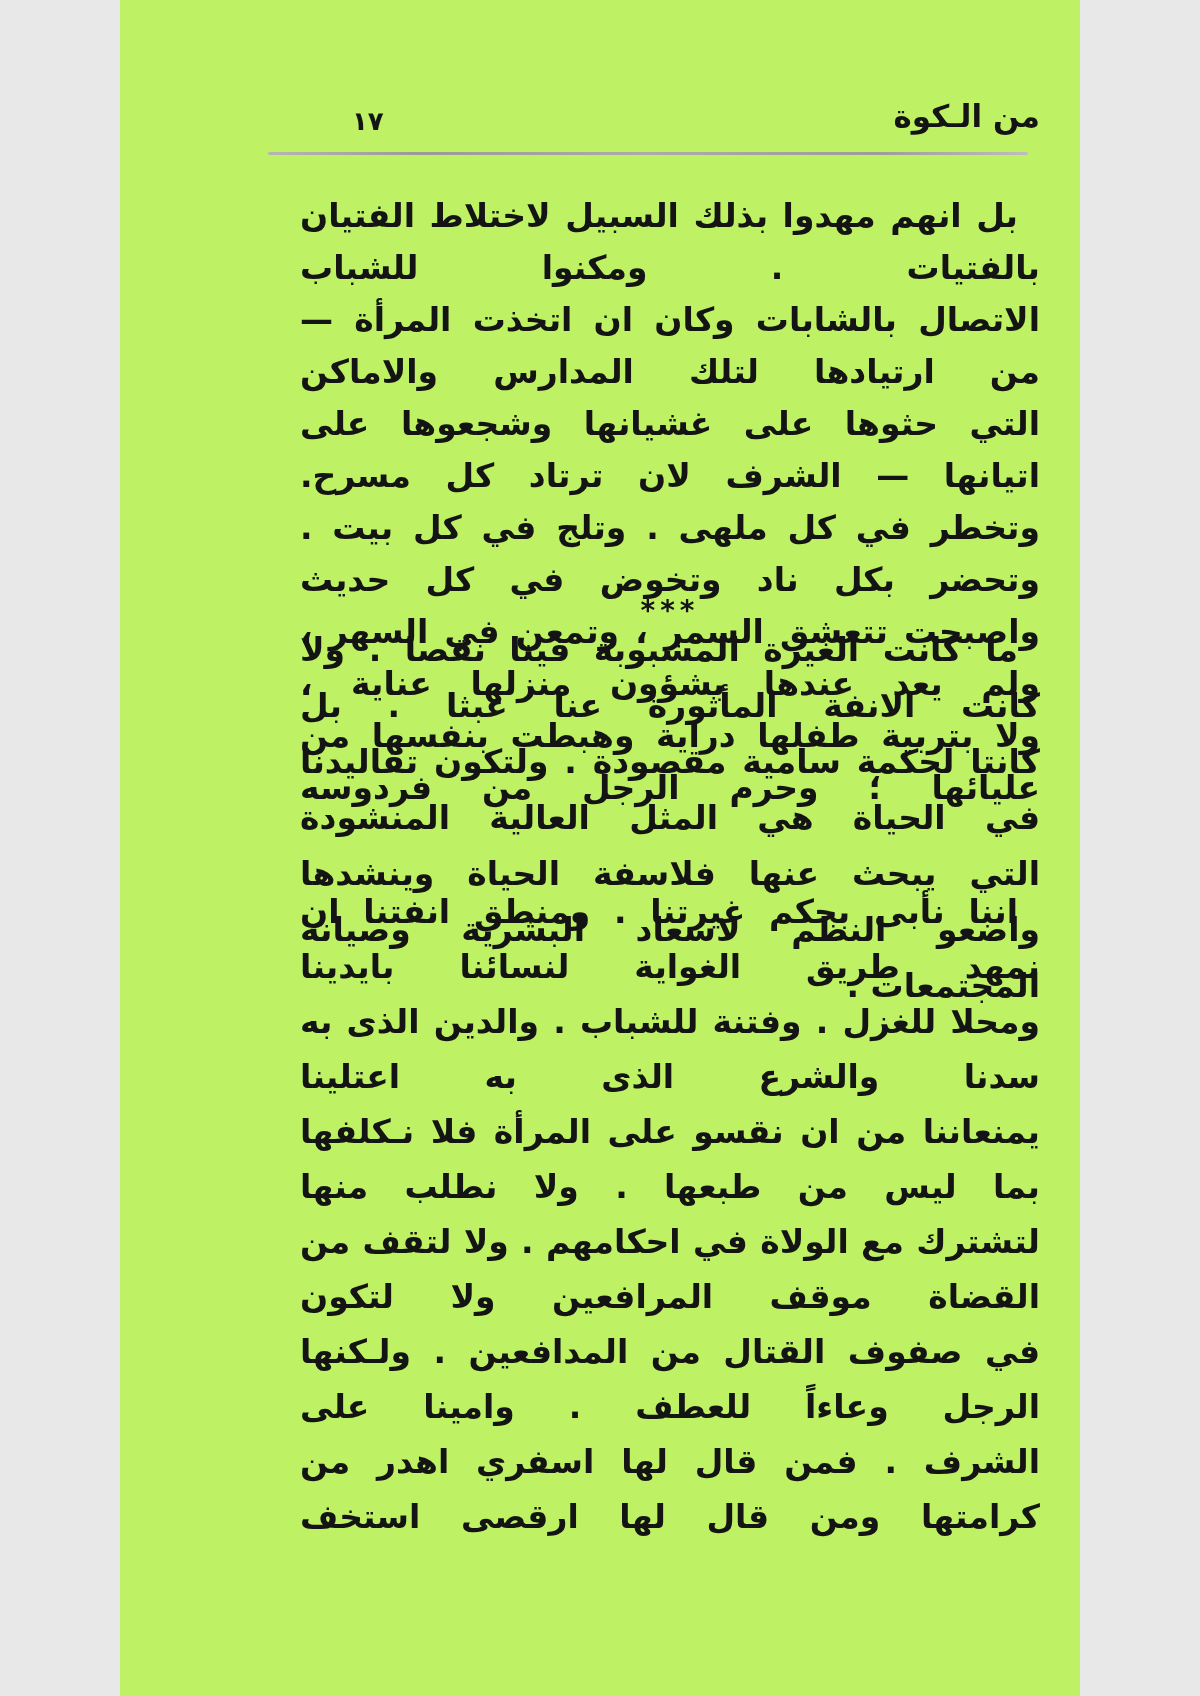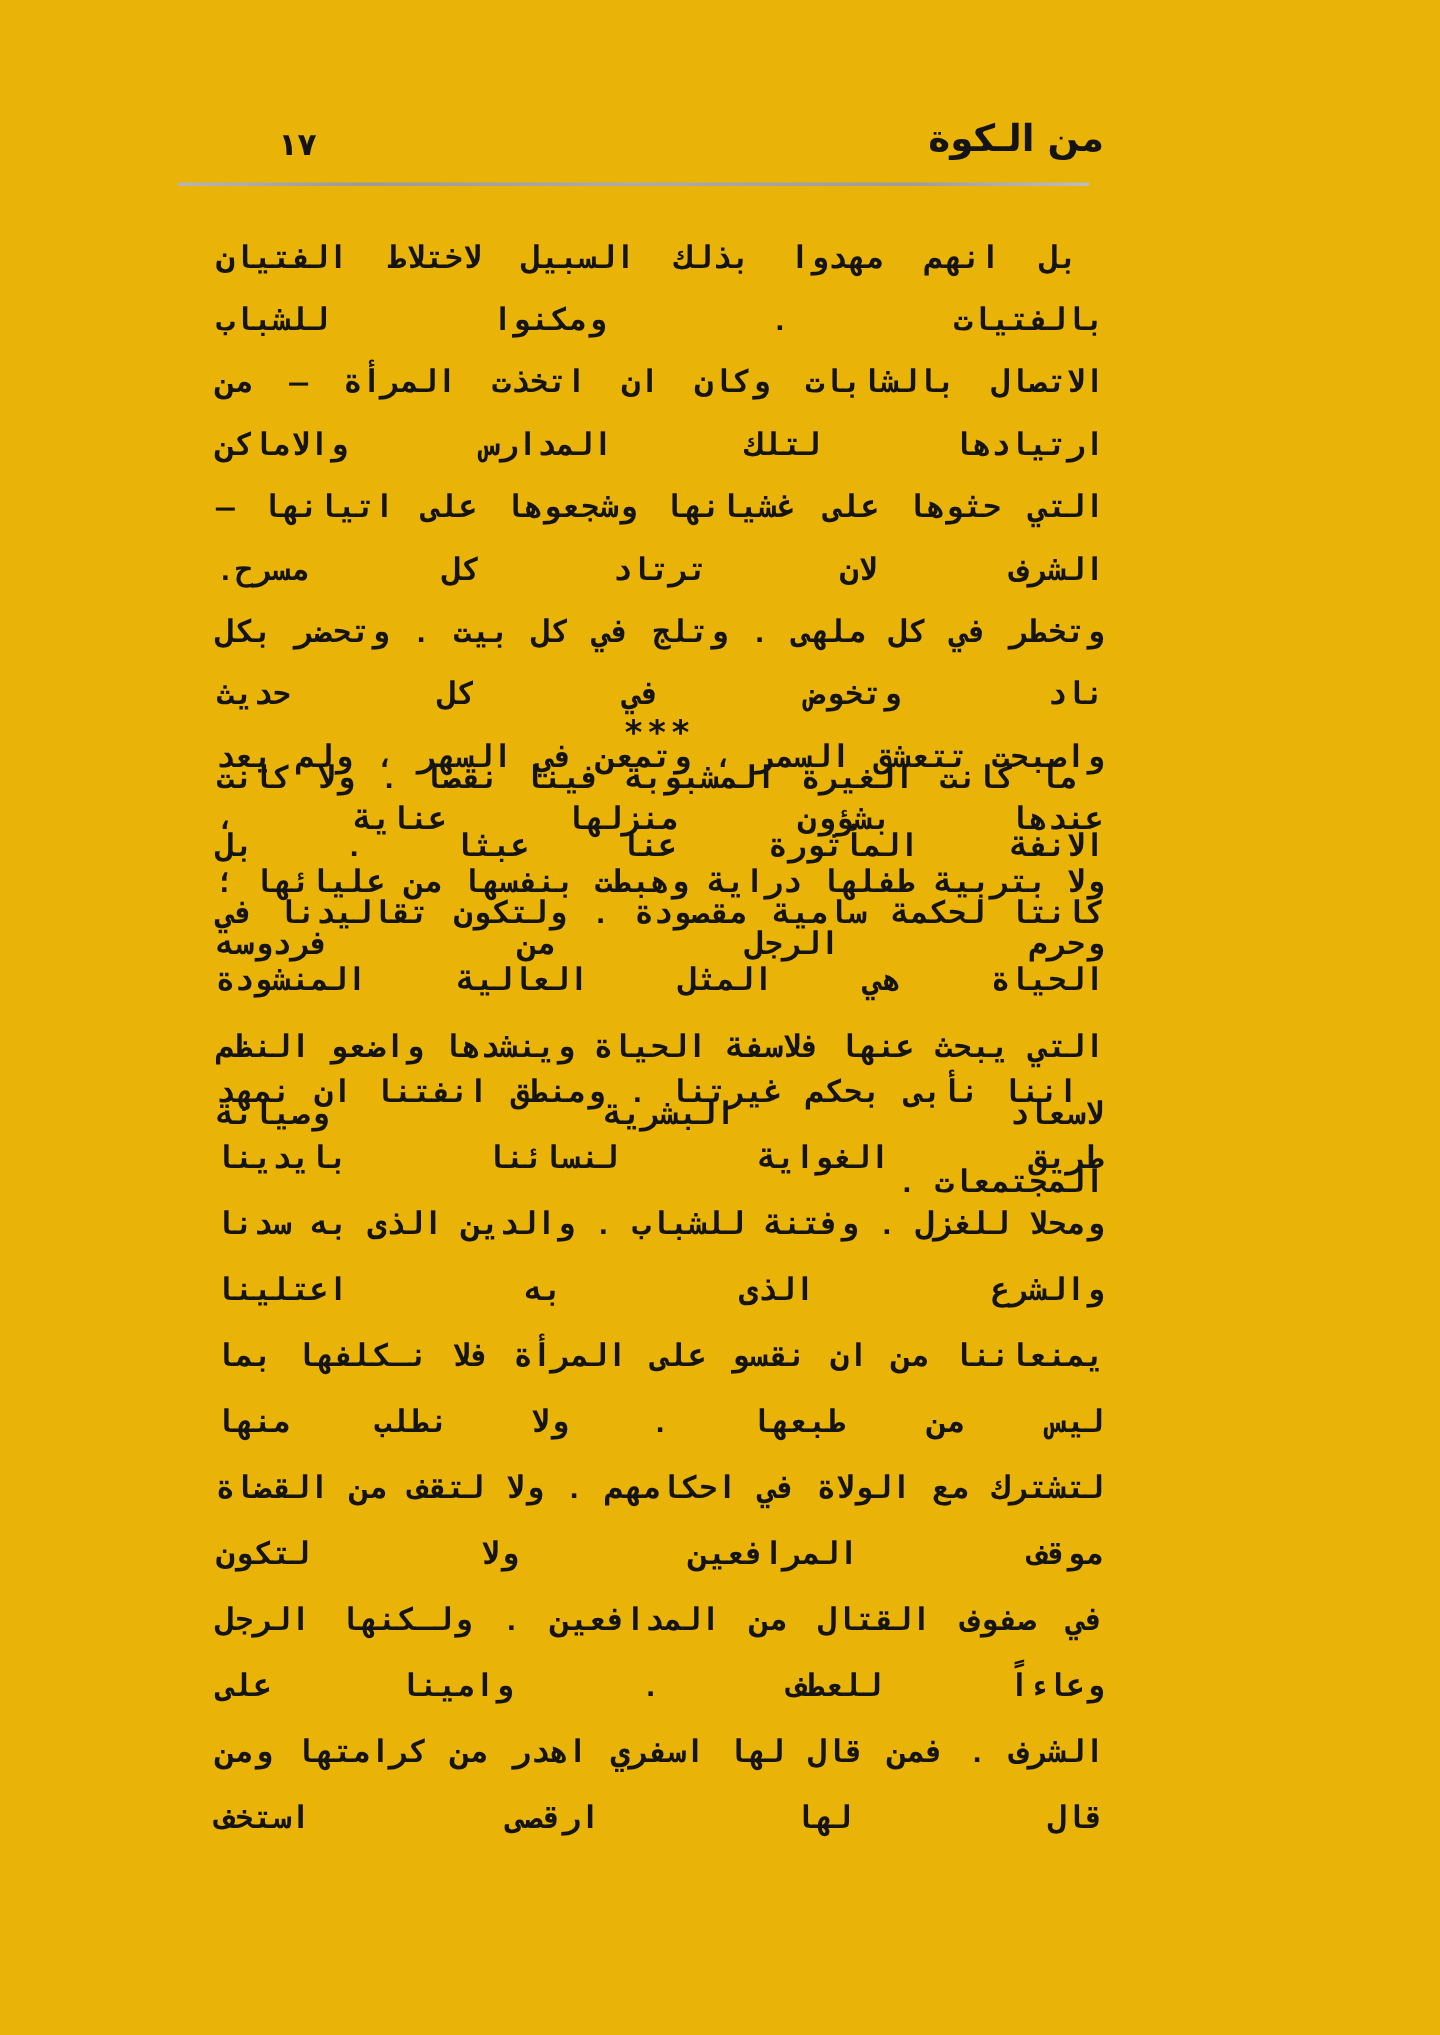--- a/index.html
+++ b/index.html
@@ -1,20 +1,20 @@
 <!DOCTYPE html>
 <html lang="ar"><head>
 <meta charset="utf-8">
 <style>
   html,body { margin:0; padding:0; background:#e8e8e8; }
   .page {
     position:relative;
-    width:1200px; height:1696px;
+    width:960px; height:1696px;
     margin:0 auto;
-    background:#eab308;
+    background:#bef264;
     font-family:"DejaVu Sans", sans-serif;
     color:#141414;
     overflow:hidden;
   }
   .content { position:absolute; inset:0; direction:rtl; }
 
   .running-title {
     position:absolute; top:98px; left:180px; width:740px;
     font-size:31px; font-weight:700;
   }
@@ -25,22 +25,21 @@
   .rule {
     position:absolute; top:152px; left:148px; width:760px; height:3px;
     background:linear-gradient(90deg,#b5b5b5,#9a9a9a 20%,#ababab 50%,#9c9c9c 80%,#bdbdbd);
     border-radius:2px;
   }
 
   .para { position:absolute; left:180px; width:740px; font-weight:700; }
   .para .line {
     text-align:justify;
     text-align-last:justify;
-    font-size:26px;
-    font-family:Liberation Mono, monospace;
+    font-size:33px;
   }
   .para .line.end { text-align-last:auto; }
   .para .line.indent { text-indent:22px; }
 
   .para1 { top:190px;  line-height:52px; }
   .para2 { top:622px;  line-height:56px; }
   .para3 { top:884px;  line-height:55px; }
 
   .separator {
     position:absolute; top:594px; left:180px; width:740px;

